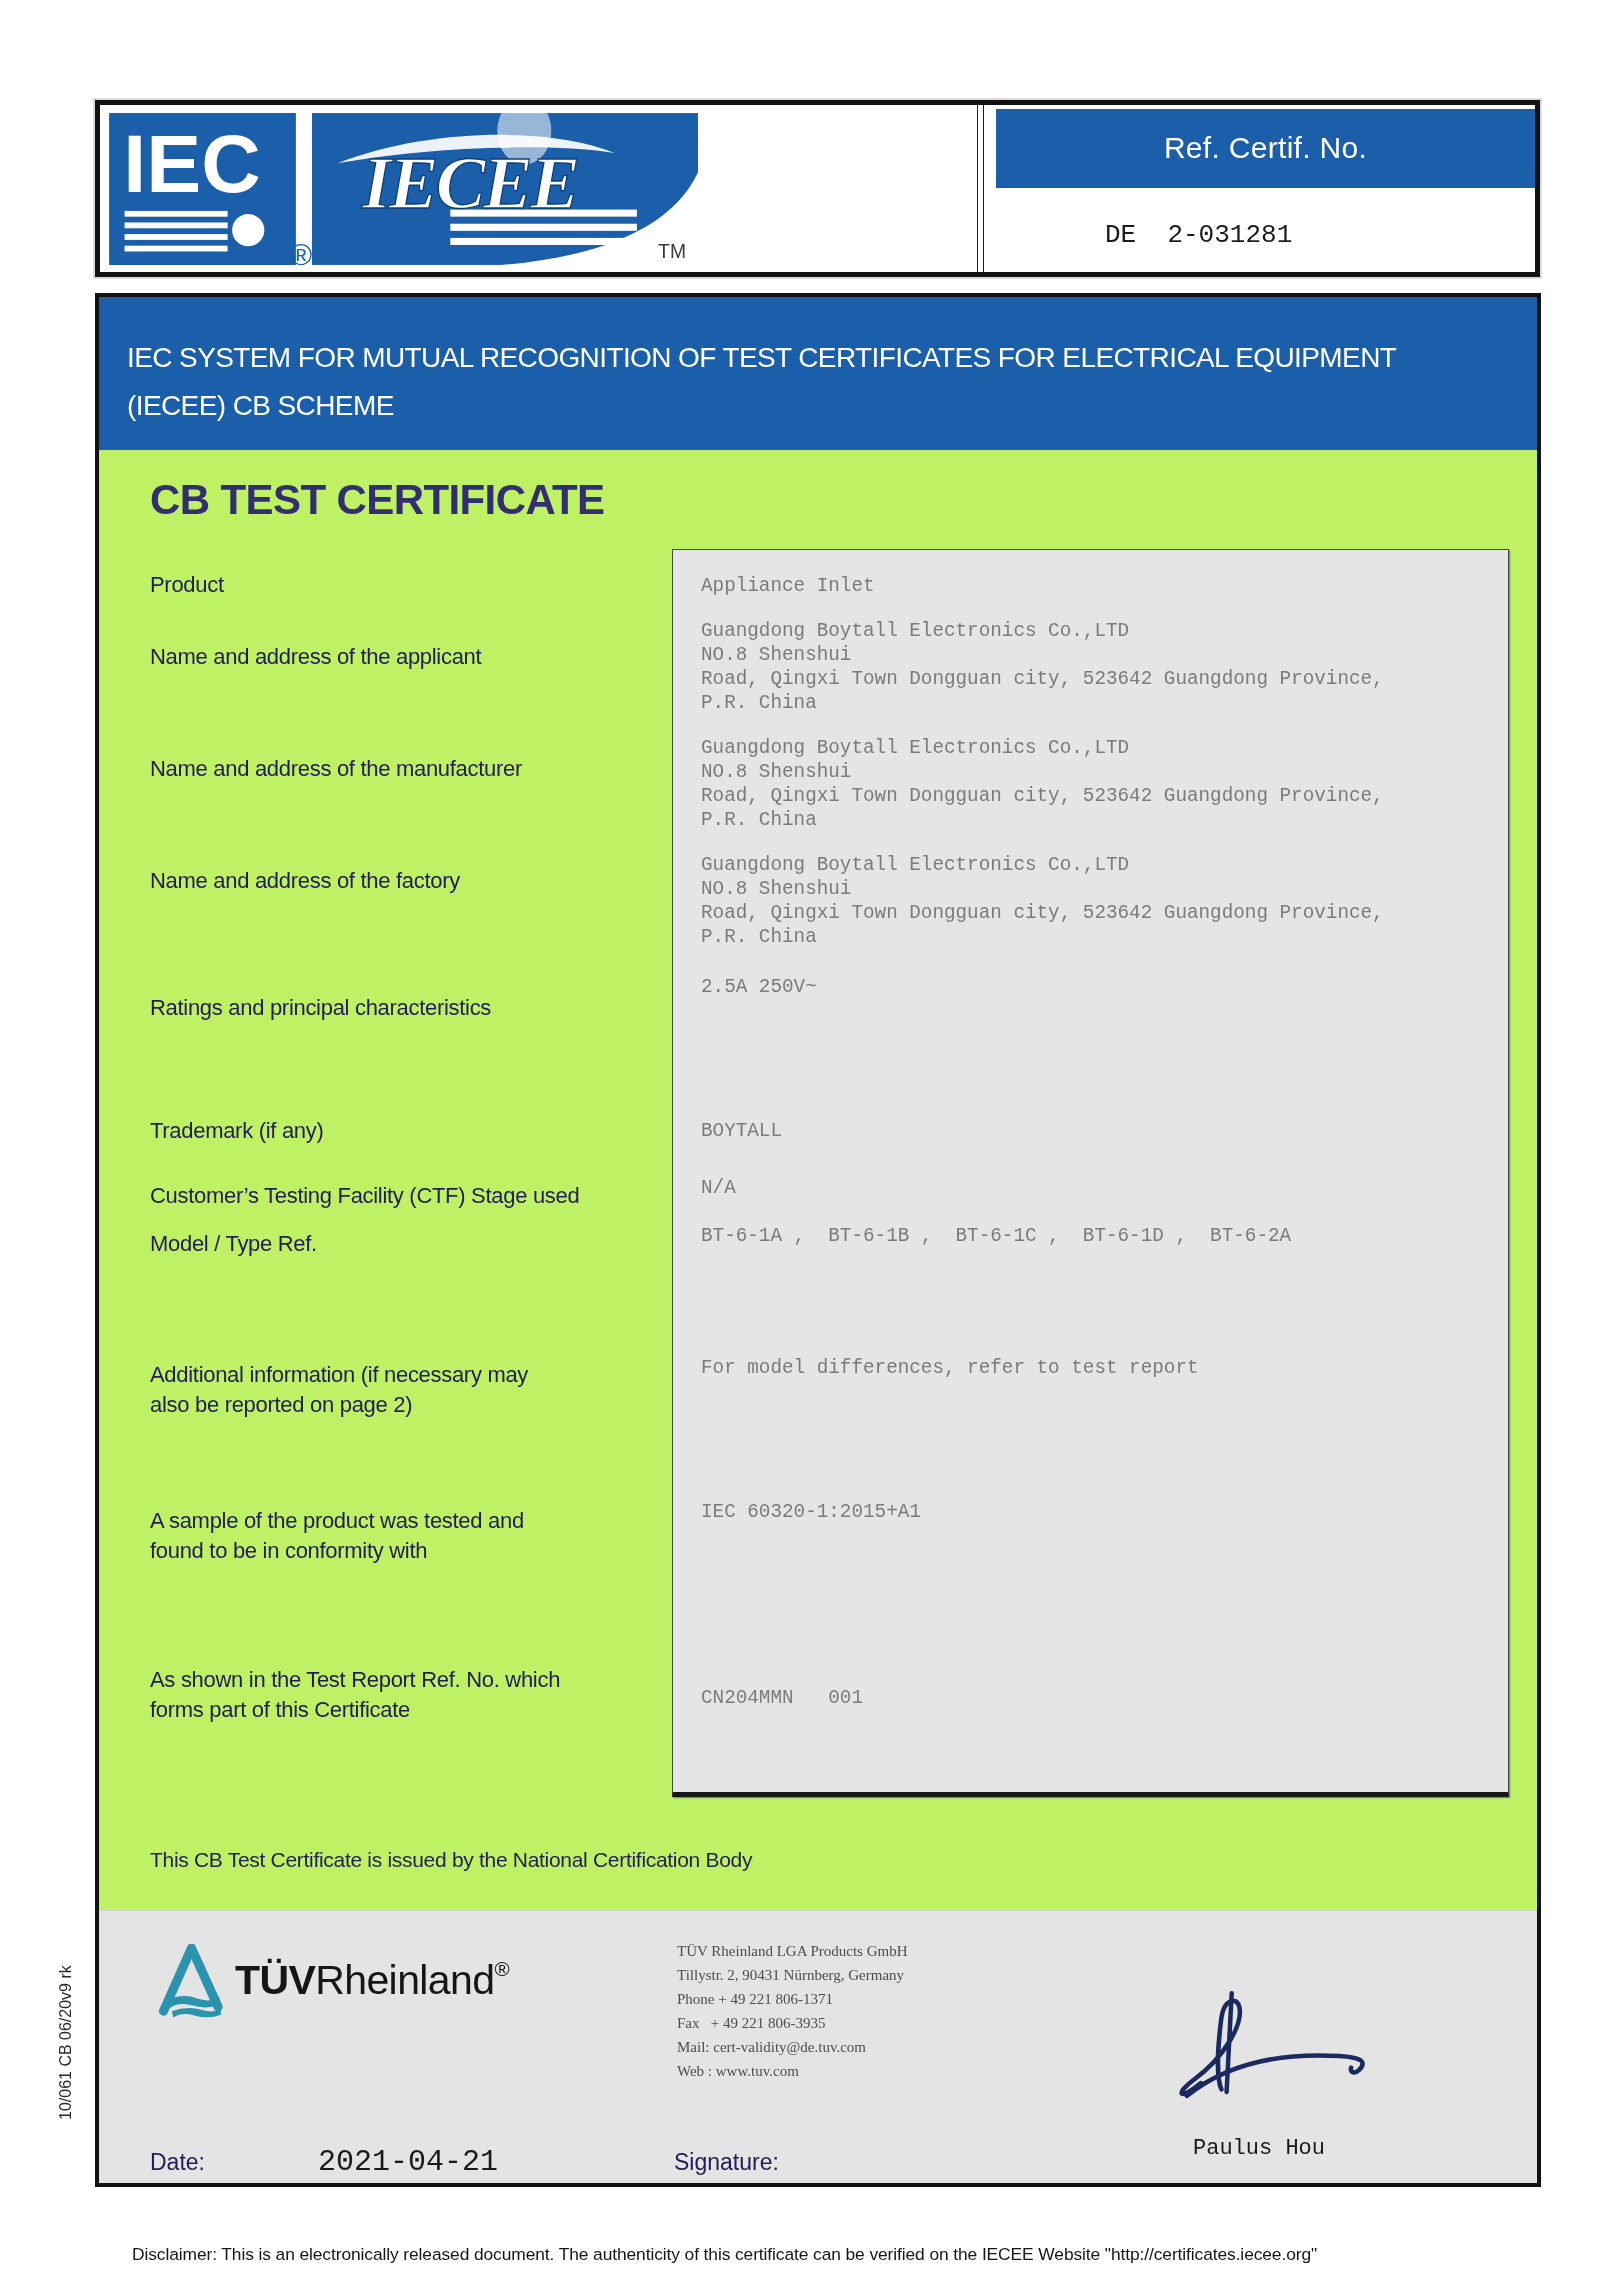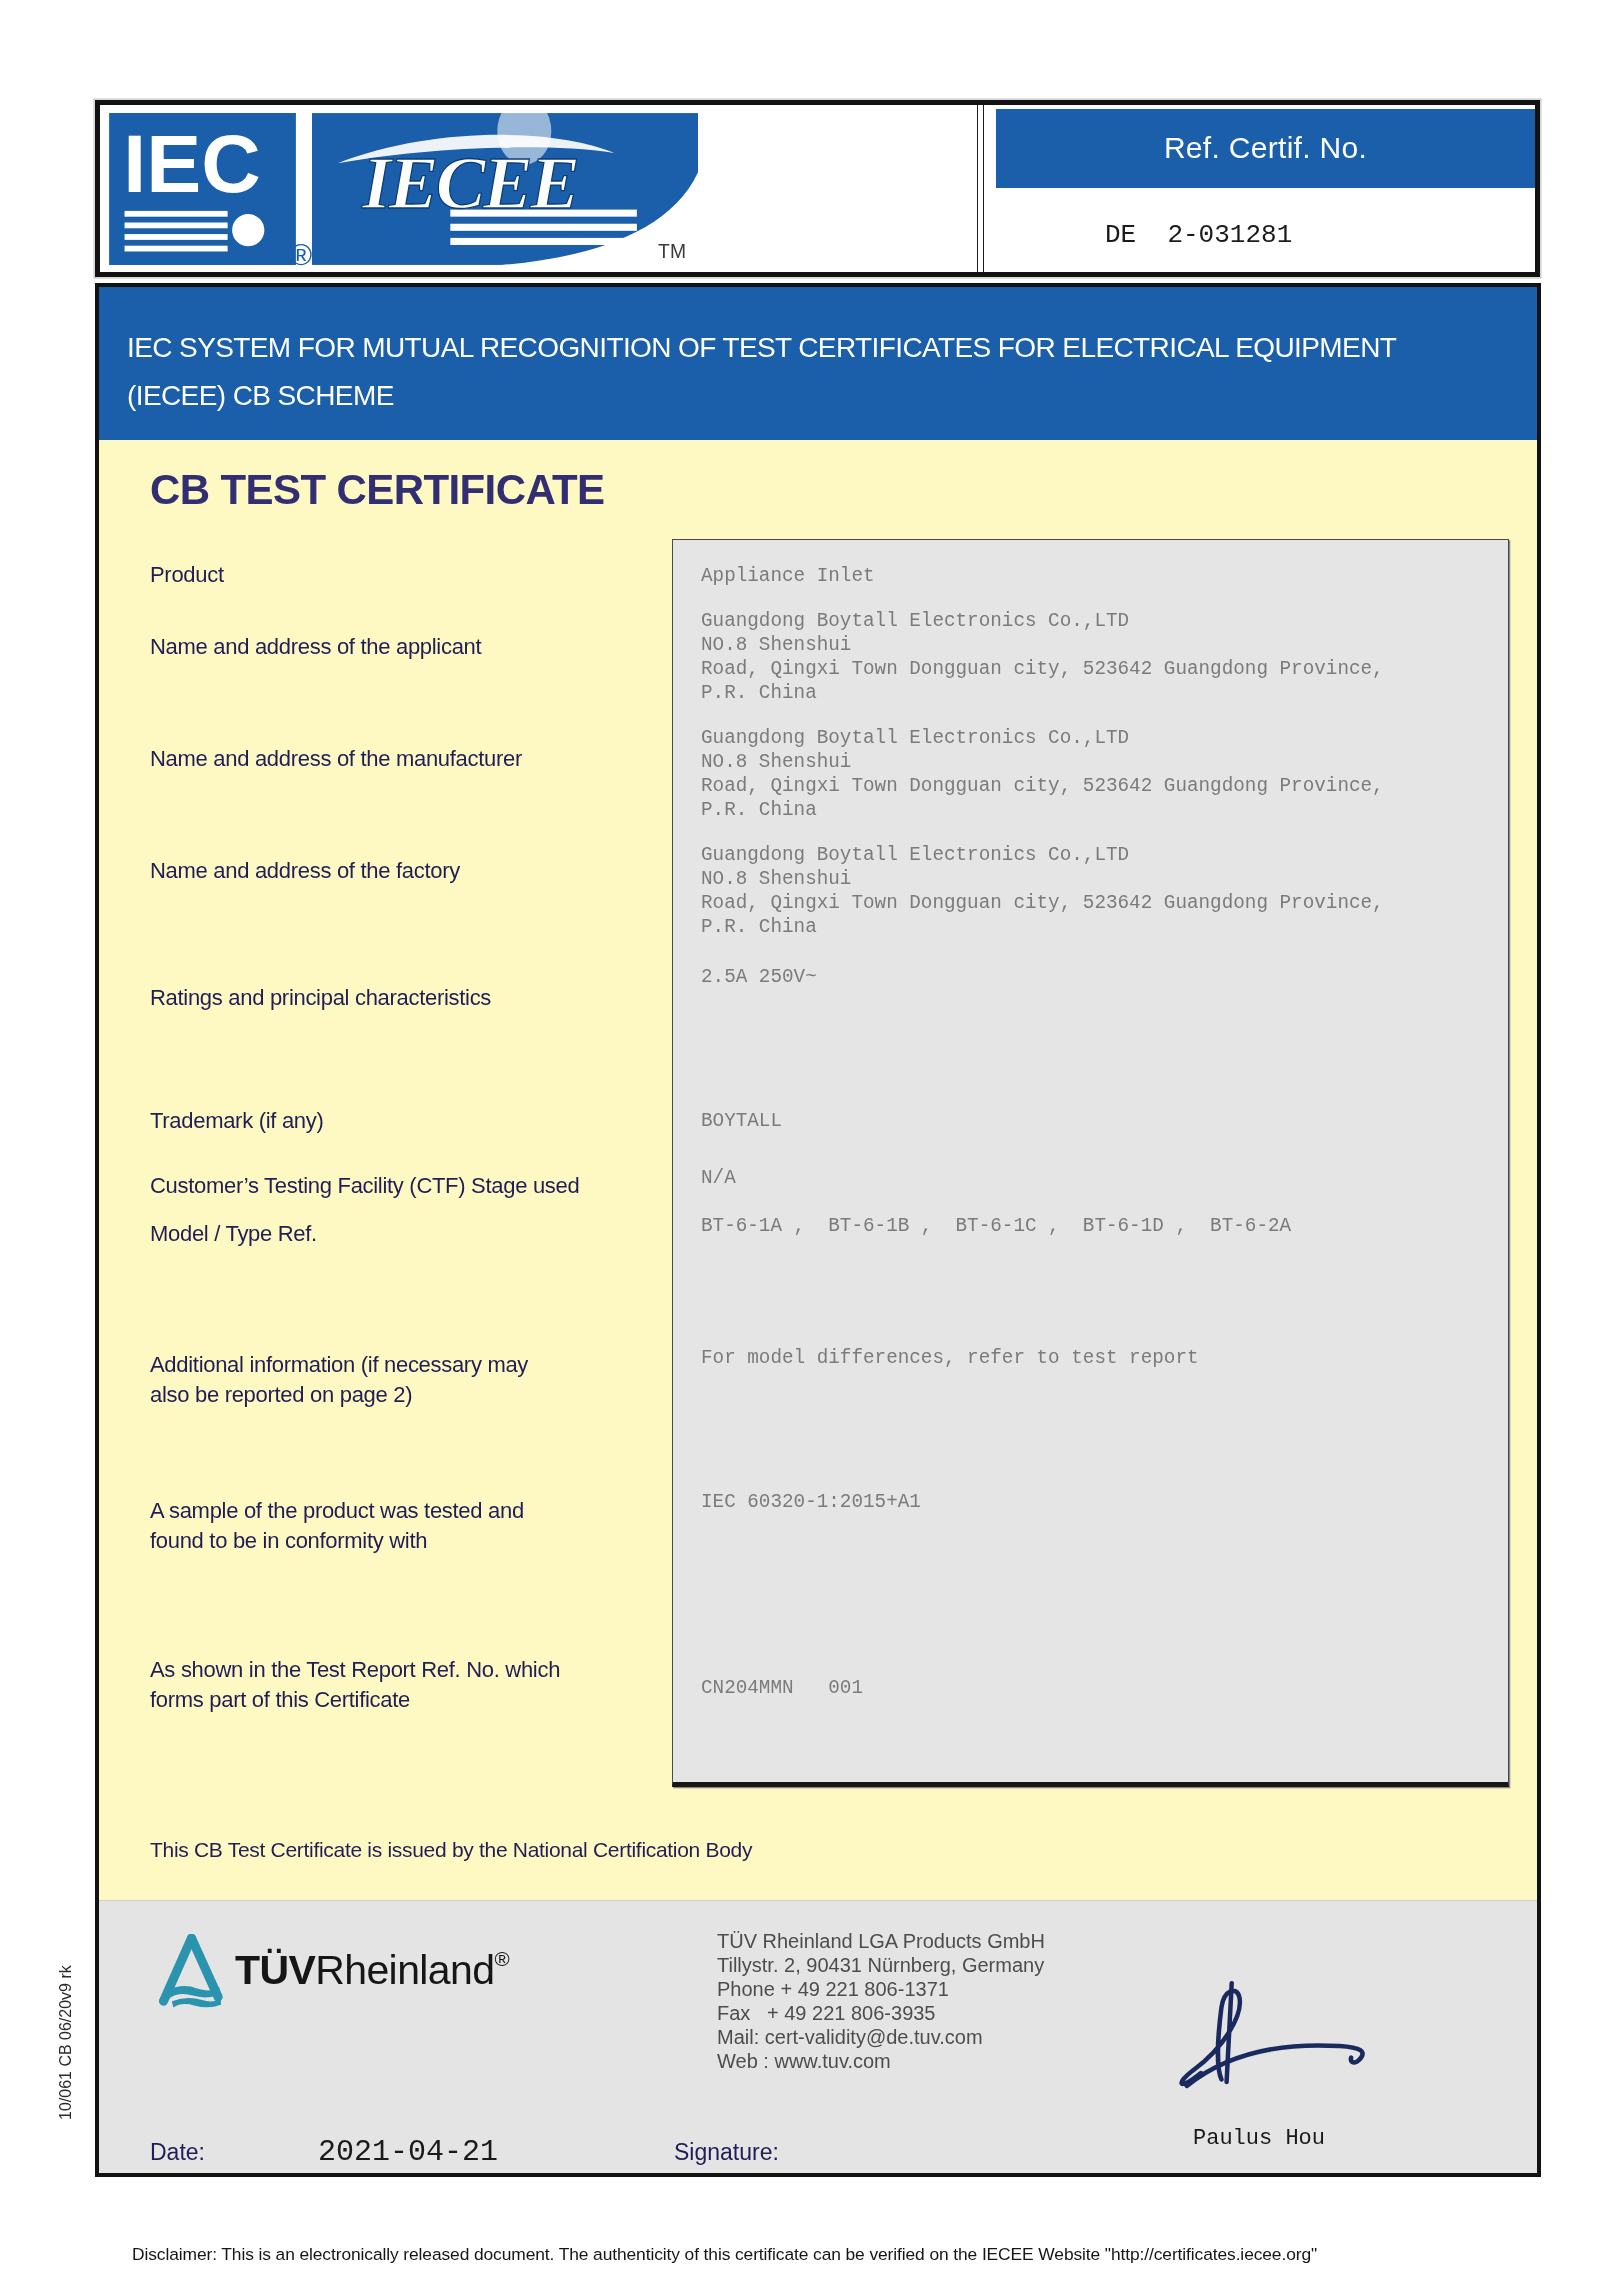--- a/index.html
+++ b/index.html
@@ -14,22 +14,22 @@
   .iecee-logo{position:absolute;left:212px;top:7.7px;width:386px;height:152px;}
   .hdr-divider{position:absolute;left:877px;top:0;bottom:0;width:5.1px;
                border-left:1.9px solid #1c1c1c;border-right:1.9px solid #1c1c1c;}
   .ref-bar{position:absolute;left:896px;right:0;top:3.9px;height:79px;background:#1b5ea9;
            display:flex;align-items:center;justify-content:center;}
   .ref-bar-label{color:#fff;font-size:30px;letter-spacing:0.3px;}
   .ref-value{position:absolute;left:1005px;top:115px;font-family:"Liberation Mono","DejaVu Sans Mono",monospace;
              font-size:26px;color:#1b1b1b;white-space:pre;}
 
   
-  .main-box{position:absolute;left:95px;top:283px;width:1438px;height:1886px;
-            border:4.5px solid #121212;background:#fef9c3;}
+  .main-box{position:absolute;left:95px;top:293px;width:1438px;height:1886px;
+            border:4.5px solid #121212;background:#bef264;}
   .banner{position:absolute;left:0;right:0;top:0;height:153px;background:#1b5ea9;
           padding:37px 0 0 28px;box-sizing:border-box;}
   .banner div{color:#fff;font-size:28px;line-height:48px;letter-spacing:-0.6px;white-space:nowrap;}
   .title{position:absolute;left:51px;top:179px;font-size:42px;font-weight:bold;
          color:#322e72;letter-spacing:-0.6px;}
 
   .gray-box{position:absolute;left:573px;top:252px;width:837px;height:1248px;
             background:#e5e5e5;border:1.9px solid #4a4a4a;border-bottom:5.8px solid #161616;
             box-sizing:border-box;box-shadow:1.3px 1.3px 0 #8a8a8a;}
 
@@ -39,22 +39,22 @@
        font-size:19.3px;line-height:24px;color:#7b7b7b;white-space:pre-wrap;}
 
   .issued-note{position:absolute;left:51px;top:1551px;font-size:21px;color:#211d55;letter-spacing:-0.3px;}
 
   
   .footer{position:absolute;left:0;right:0;bottom:0;height:272px;background:#e4e4e4;border-top:0.6px solid #cfcfcf;}
   .tuv-logo{position:absolute;left:57px;top:33px;width:71px;height:77px;}
   .tuv-word{position:absolute;left:136px;top:46px;font-size:41px;color:#161616;letter-spacing:-0.6px;}
   .tuv-word .b{font-weight:bold;}
   .tuv-reg{font-size:20.6px;vertical-align:18px;}
-  .tuv-contact{position:absolute;left:578px;top:28px;font-family:Liberation Sans, sans-serif;
-               font-size:20px;line-height:24px;color:#4d4d4d;white-space:pre;margin-left:40px;}
+  .tuv-contact{position:absolute;left:578px;top:28px;font-family:Liberation Serif, serif;
+               font-size:15px;line-height:24px;color:#4d4d4d;white-space:pre;}
   .signature{position:absolute;left:1068px;top:77px;width:245px;height:122px;}
   .signer{position:absolute;left:1094px;top:225px;font-family:"Liberation Mono","DejaVu Sans Mono",monospace;
           font-size:22px;color:#1a1a1a;}
   .date-label{position:absolute;left:51px;top:238px;font-size:23px;color:#211d55;}
   .date-value{position:absolute;left:219px;top:234px;font-family:"Liberation Mono","DejaVu Sans Mono",monospace;
               font-size:30px;color:#1a1a1a;}
   .sig-label{position:absolute;left:575px;top:238px;font-size:23px;color:#211d55;}
 
   
   .disclaimer{position:absolute;left:132px;top:2196px;font-size:17.4px;color:#161616;letter-spacing:-0.1px;margin-top:48px;}

